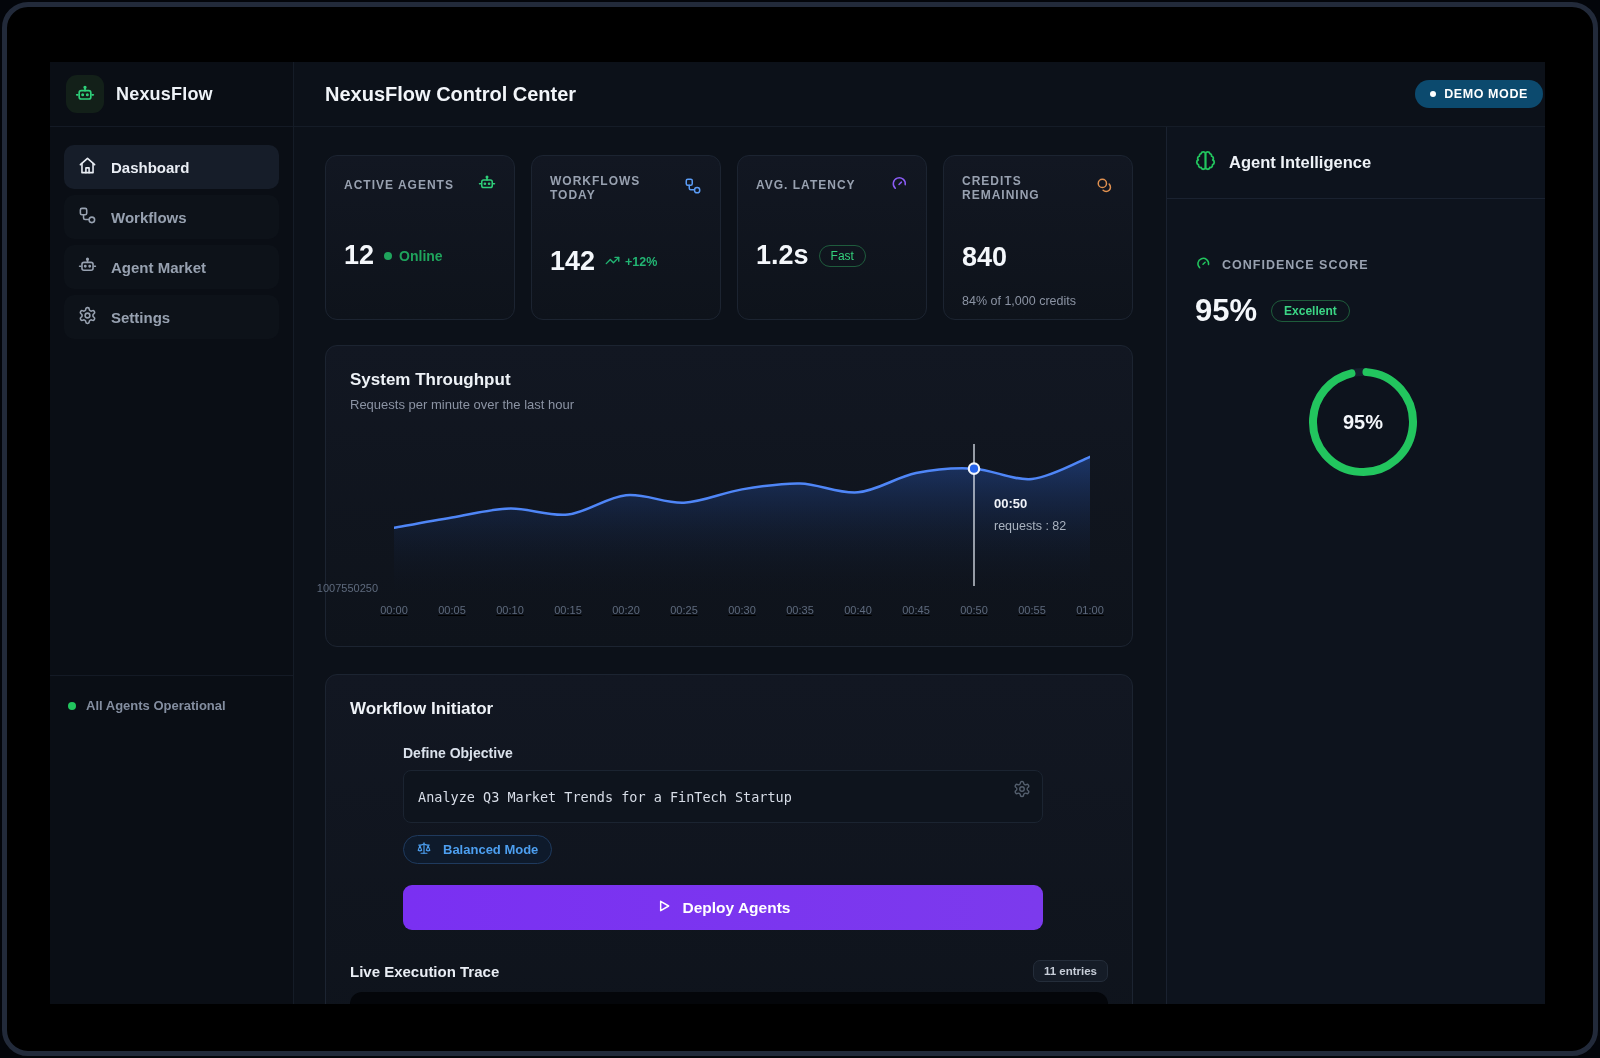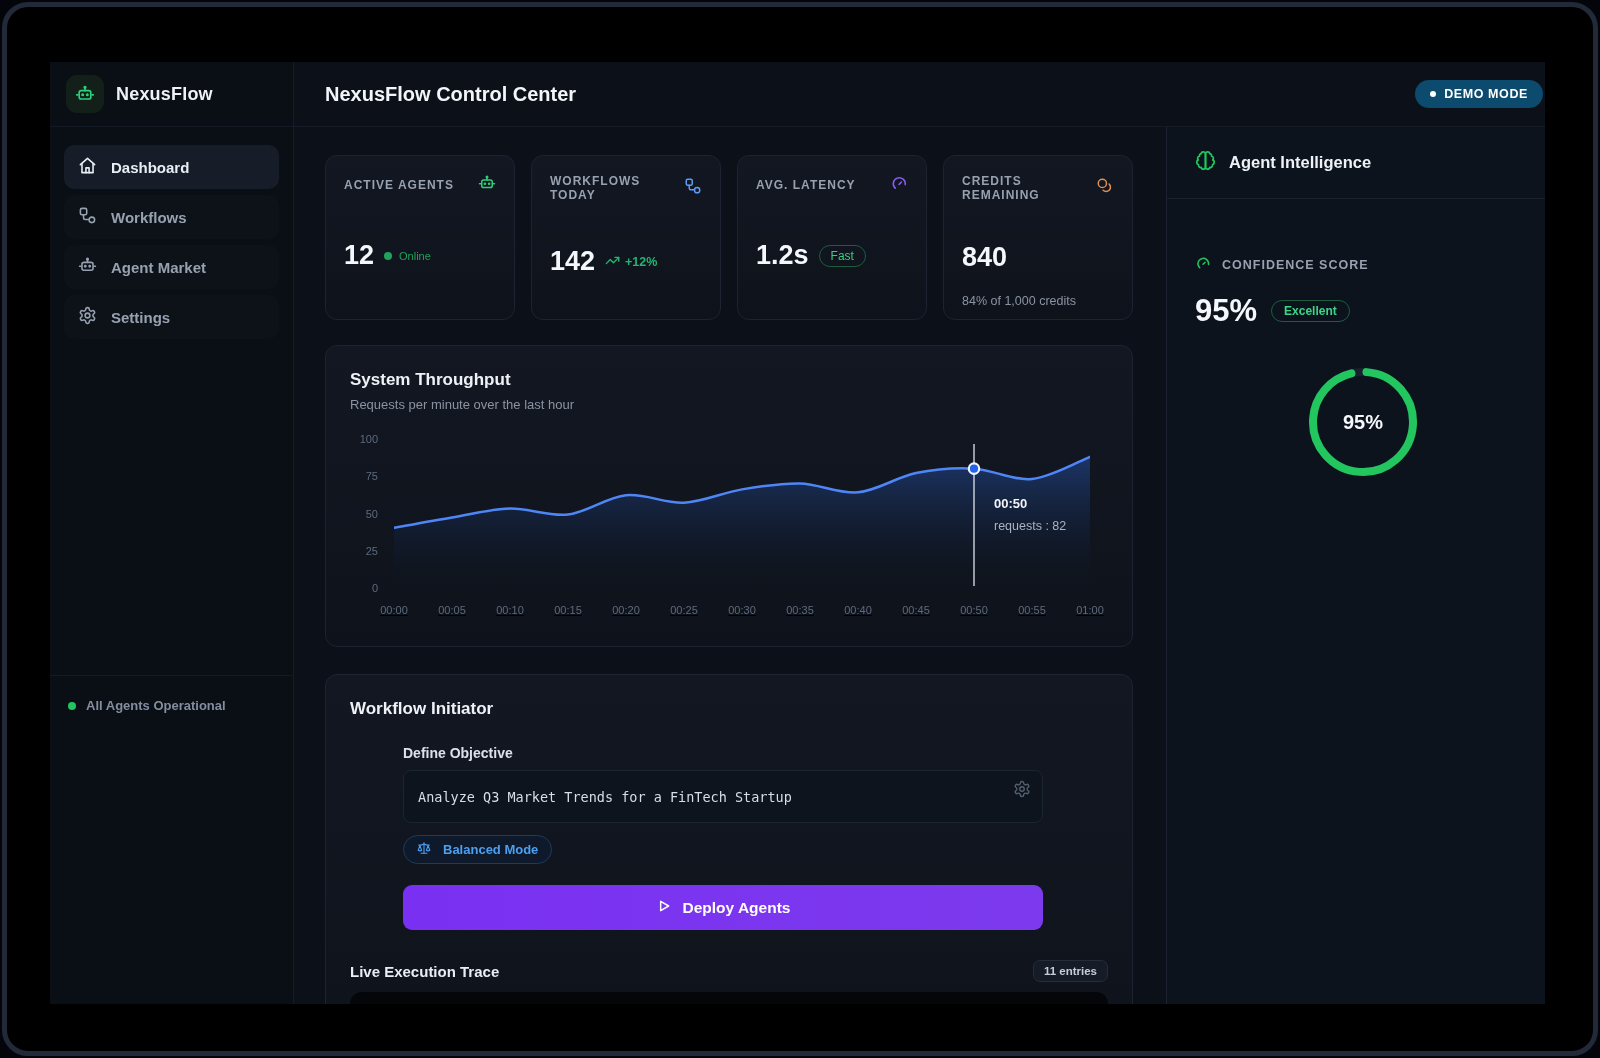--- a/index.html
+++ b/index.html
@@ -46,34 +46,34 @@
   .stats { display:grid; grid-template-columns:repeat(4,1fr); gap:16px; }
   .card { background:linear-gradient(180deg,#121722,#0e131b); border:1px solid #1c2431;
           border-radius:12px; }
   .stat-card { height:165px; padding:18px; display:flex; flex-direction:column; }
   .stat-top { display:flex; align-items:center; justify-content:space-between; }
   .stat-label { font-size:12px; font-weight:700; letter-spacing:1px; color:#98a1b0; }
   .stat-value-row { margin-top:44px; display:flex; align-items:center; gap:10px; }
   .stat-value { font-size:27px; font-weight:800; color:#f4f7fb; }
   .online { display:flex; align-items:center; gap:7px; }
   .online .dot { width:8px; height:8px; border-radius:50%; background:#1fa35c; }
-  .online span.txt { font-size:11px; font-weight:400; color:#1fa35c; }
+  .online span.txt { font-size:14px; font-weight:700; color:#1fa35c; }
   .trend { display:flex; align-items:center; gap:5px; color:#22b573; font-size:12.5px; font-weight:700; }
   .pill-fast { border:1px solid #1f5c3d; color:#34d07c; border-radius:999px; padding:3px 11px;
                font-size:12px; font-weight:400; }
   .prog-track { margin-top:12px; height:6px; border-radius:3px; background:#1e2631; overflow:hidden; }
   .prog-fill { height:100%; border-radius:3px; background:#22c55e; }
   .prog-cap { margin-top:9px; font-size:12.5px; color:#8b93a3; }
 
   
   .tp-card { margin-top:25px; padding:24px; height:302px; }
   .tp-title { font-size:17px; font-weight:700; color:#eef2f7; }
   .tp-sub { margin-top:7px; font-size:13px; color:#8b93a3; }
   .chart-wrap { margin-top:22px; display:flex; }
-  .yaxis { width:36px; height:160px; display:flex; flex-direction:column; justify-content:space-between;
+  .yaxis { width:36px; height:160px; display:flex; flex-direction:row; justify-content:flex-end;
            align-items:flex-end; padding-right:8px; }
   .yaxis span { font-size:11px; color:#5e6a7d; line-height:11px; }
   .plot { position:relative; margin-left:8px; }
   .xaxis { display:flex; justify-content:space-between; width:732px; margin-left:26px; margin-top:6px;text-decoration:underline; }
   .xaxis span { width:36px; text-align:center; font-size:11px; color:#5e6a7d; }
   .tooltip { position:absolute; left:600px; top:62px; pointer-events:none; }
   .tt-time { font-size:13px; font-weight:700; color:#f0f3f8; }
   .tt-val { margin-top:8px; font-size:12.5px; color:#aab3c0; }
 
   

